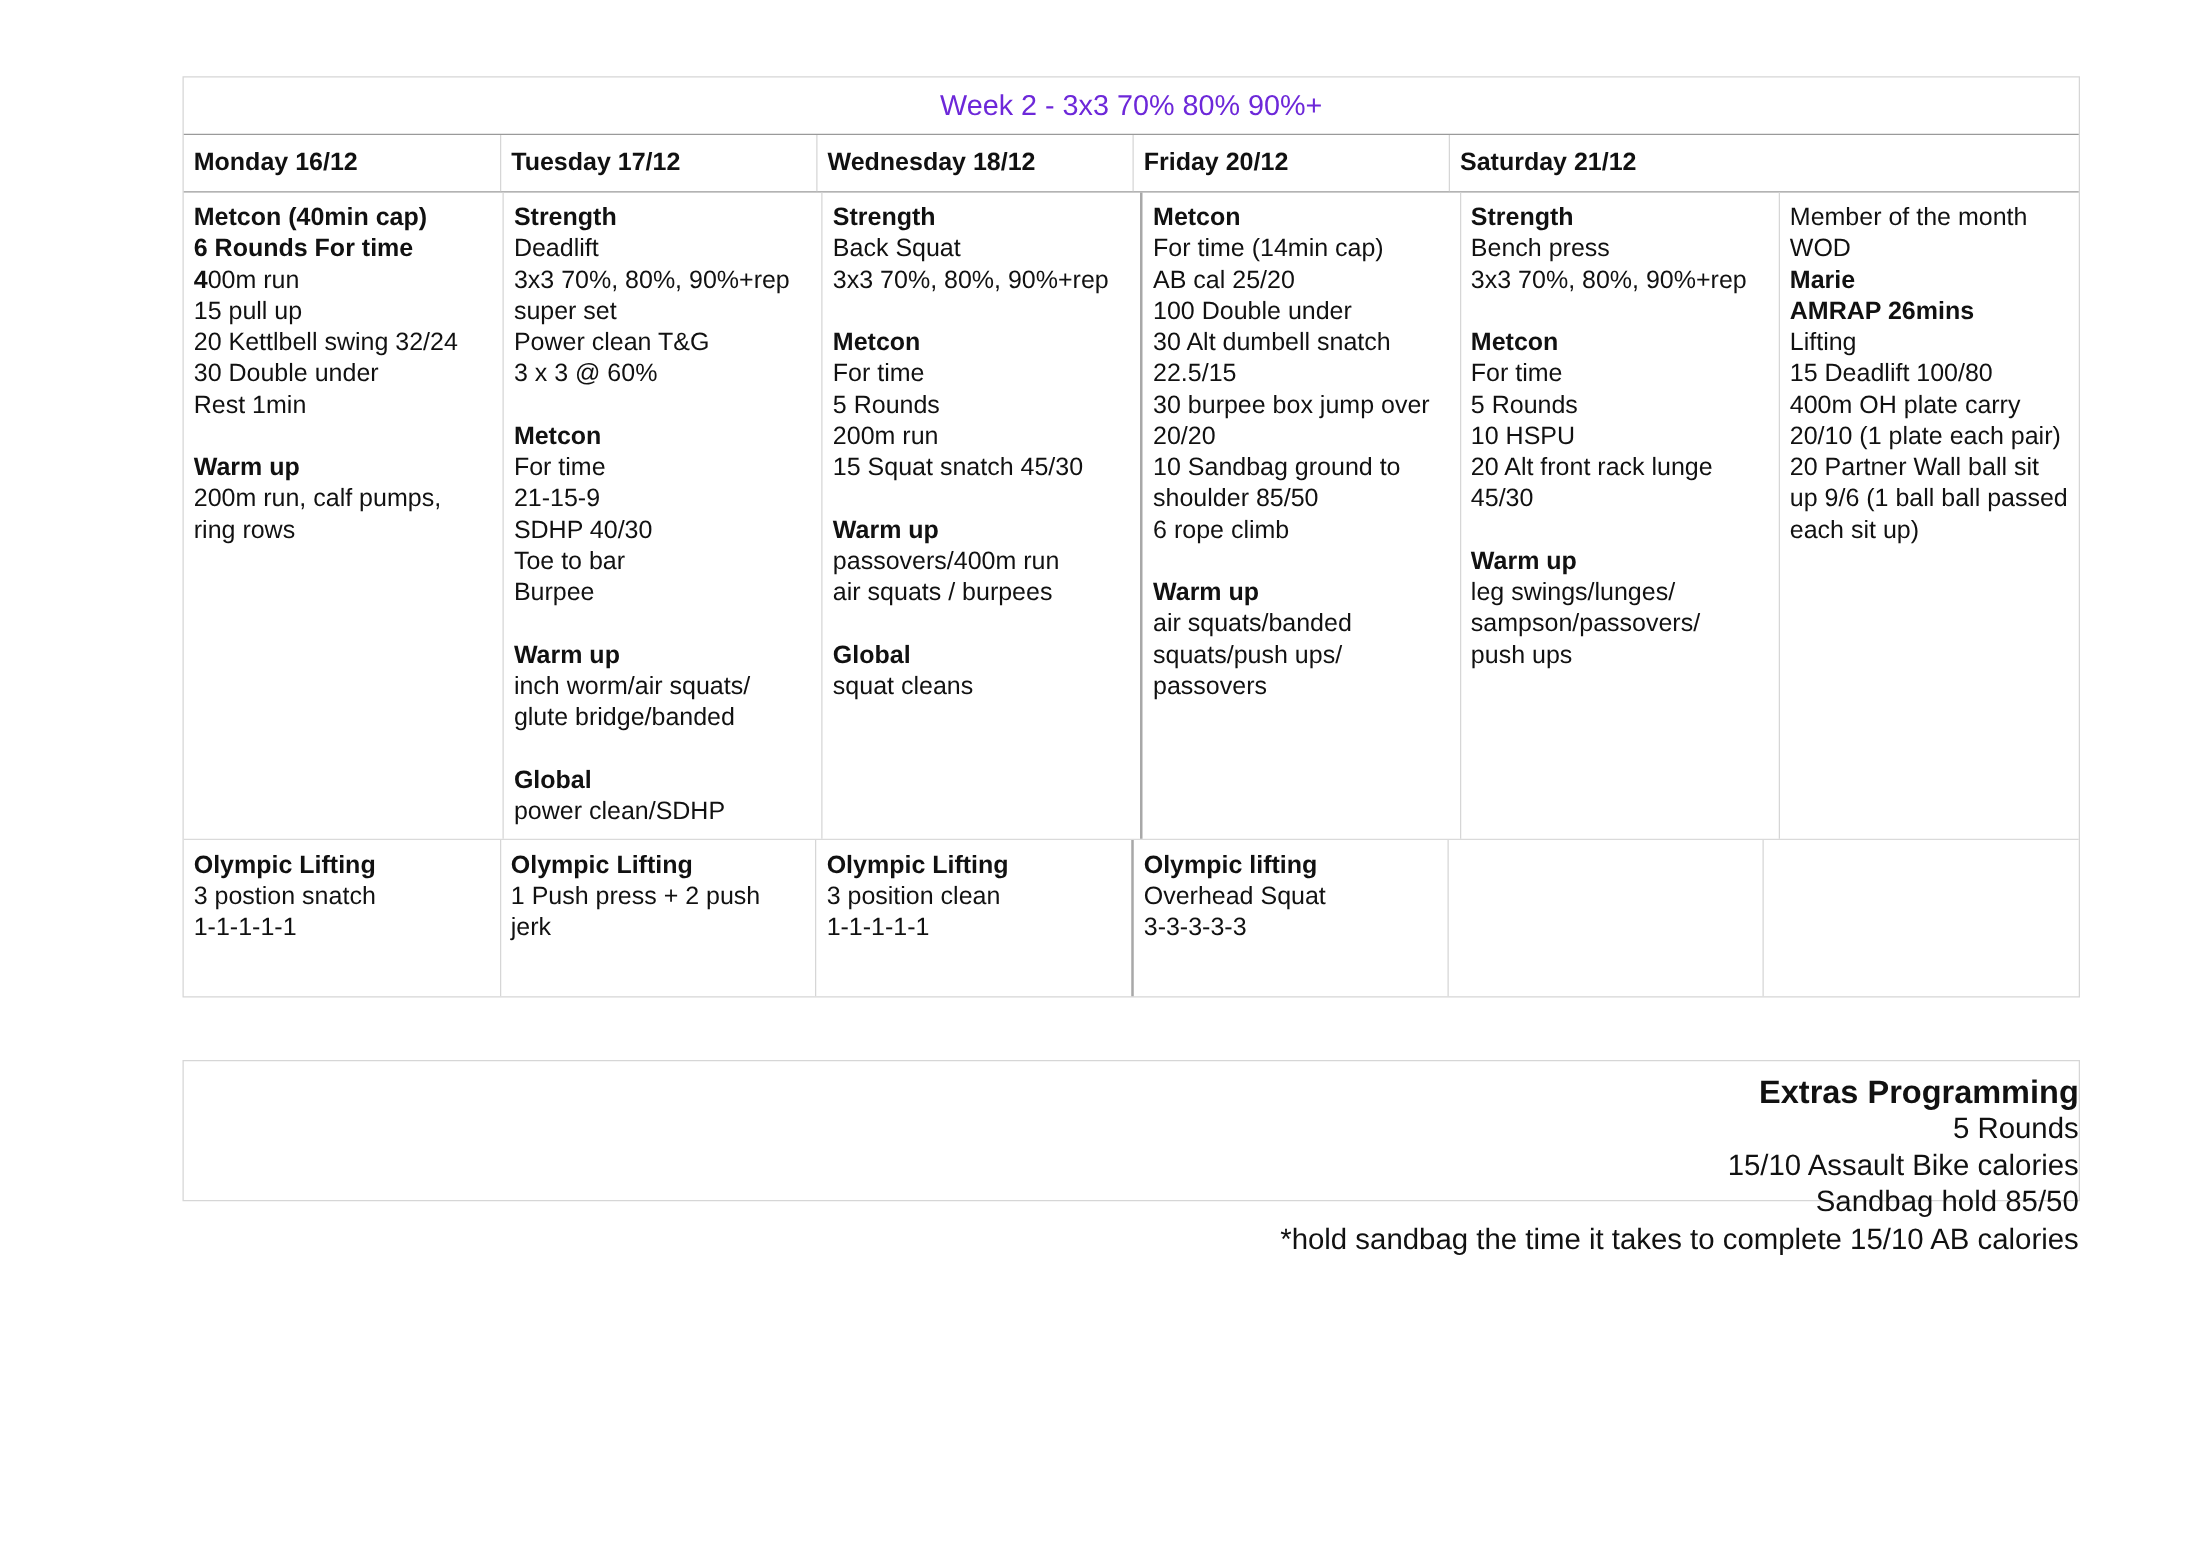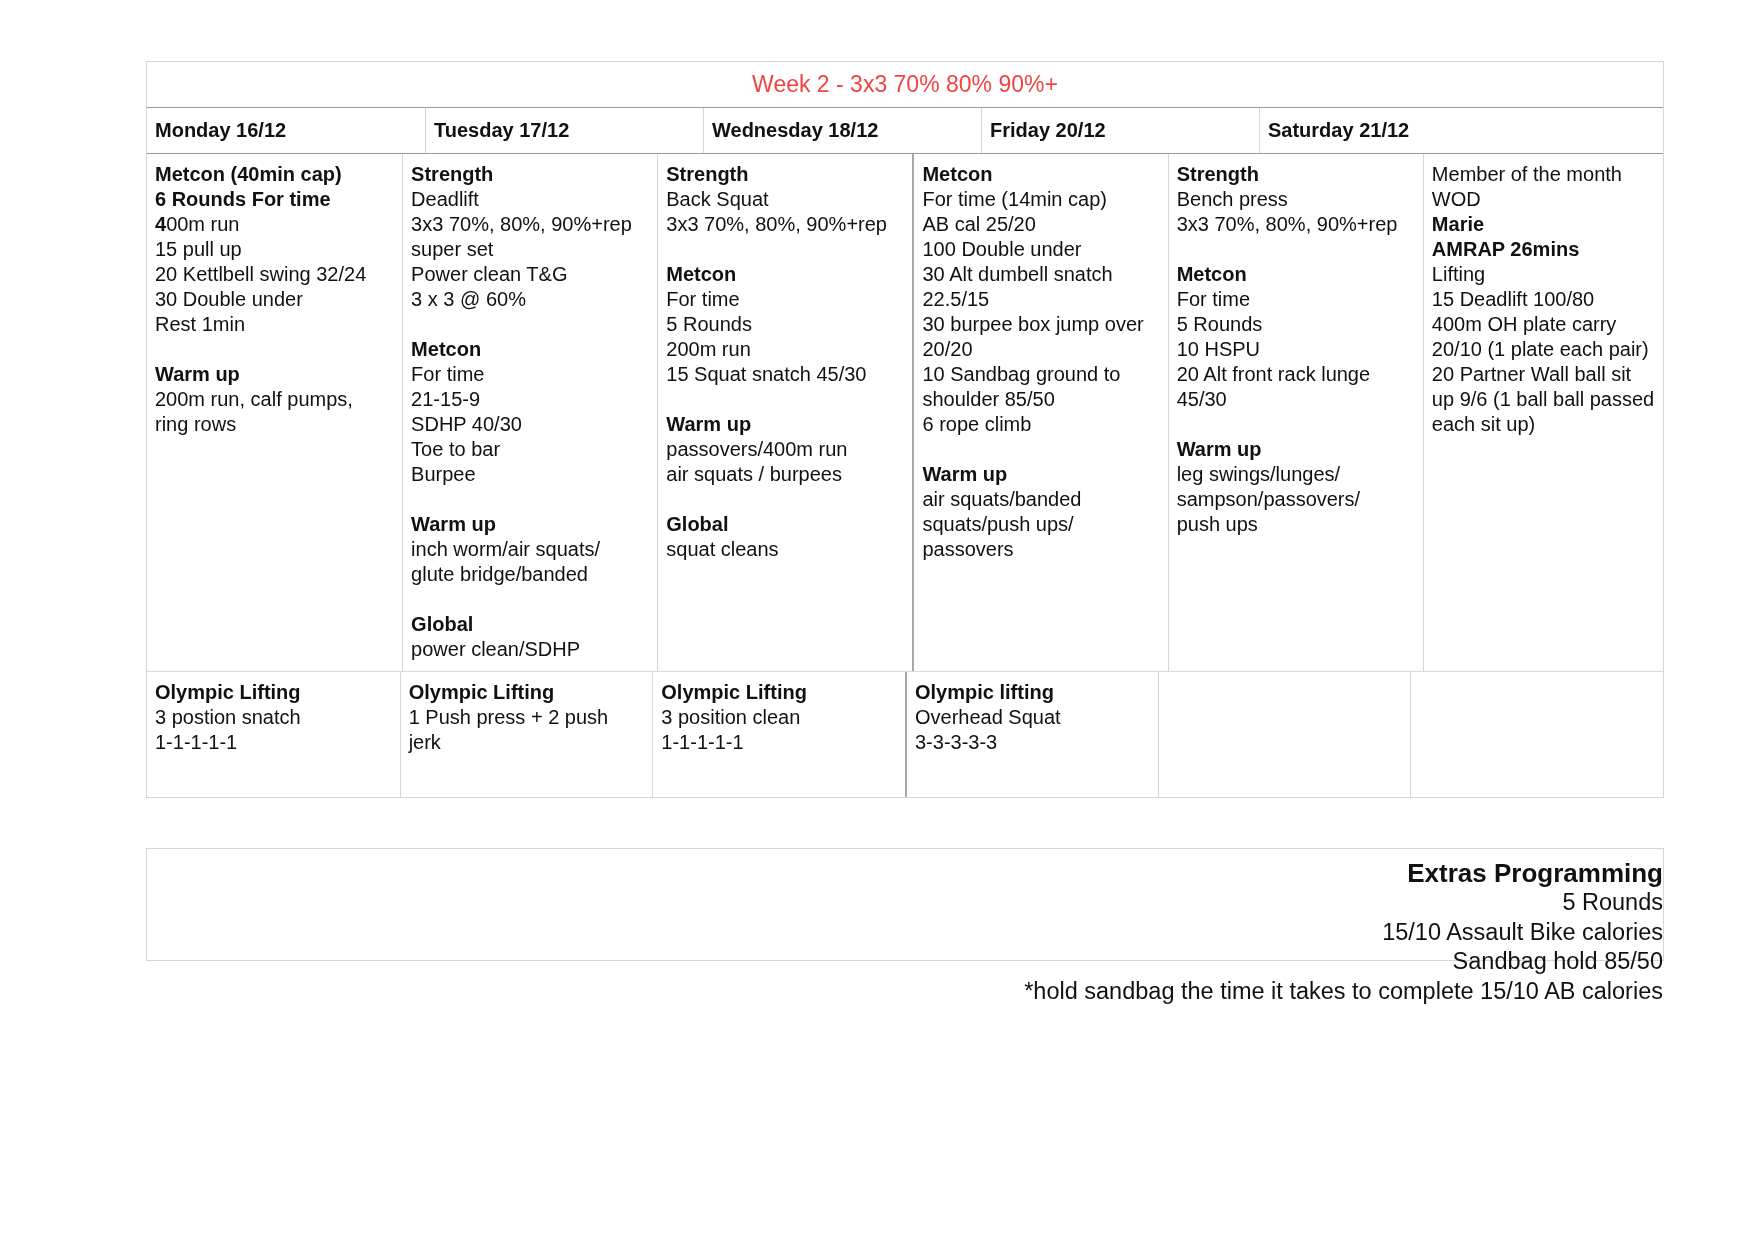--- a/index.html
+++ b/index.html
@@ -24,31 +24,30 @@
       border-collapse: collapse;
       box-sizing: border-box;
     }
     .title-row {
       height: 46px;
       border-bottom: 1px solid #9a9a9a;
       display: flex;
       align-items: center;
       justify-content: center;
       font-size: 23px;
-      color: #ef4444;
+      color: #6d28d9;
       box-sizing: border-box;
     }
     .grid-row {
       display: flex;
       box-sizing: border-box;
     }
     .header-row {
       height: 46px;
       border-bottom: 1px solid #9a9a9a;
-      gap: 25px;
     }
     .body-row {
       height: 518px;
       border-bottom: 1px solid #dadada;
       gap: 15px;
     }
     .olympic-row {
       height: 125px;
       justify-content: flex-end;
     }

